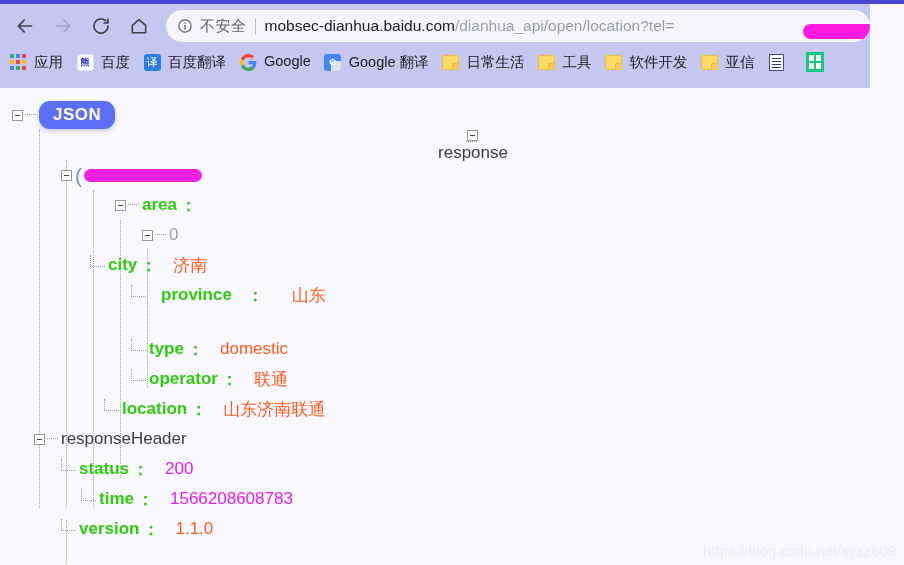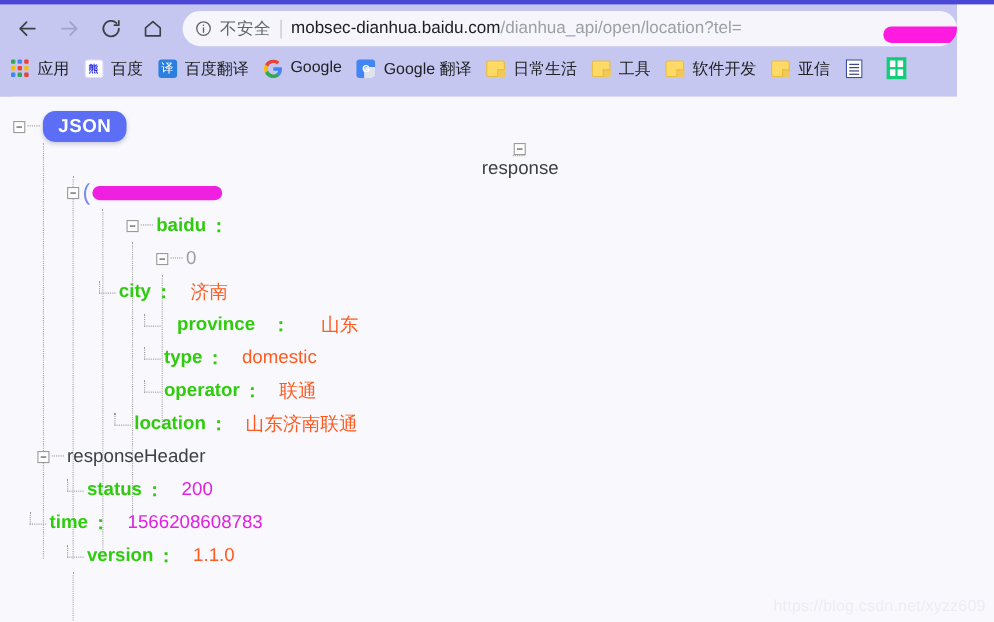--- a/index.html
+++ b/index.html
@@ -523,21 +523,21 @@
   <div class="row" style="padding-left:61px;">
     <span class="toggle"></span>
     <span class="paren">(</span>
     <span class="key-redaction"></span>
   </div>
 
 
   <div class="row" style="padding-left:115px;">
     <span class="toggle"></span>
     <span class="dots"></span>
-    <span class="key">baidu</span>
+    <span class="key">area</span>
     <span class="colon">：</span>
   </div>
 
   <div class="row" style="padding-left:142px;">
     <span class="toggle"></span>
     <span class="dots"></span>
     <span class="idx-name">0</span>
   </div>
 
   <div class="row" style="padding-left:90px;">
@@ -547,21 +547,21 @@
     <span class="val-str">济南</span>
   </div>
 
   <div class="row" style="padding-left:131px;gap:12px;">
     <span class="leaf-elbow"></span>
     <span class="key">province</span>
     <span class="colon">：</span>
     <span class="val-str">山东</span>
   </div>
 
-  <div class="row" style="padding-left:131px;">
+  <div class="row" style="padding-left:131px;margin-top:24px;">
     <span class="leaf-elbow"></span>
     <span class="key">type</span>
     <span class="colon">：</span>
     <span class="val-str">domestic</span>
   </div>
 
   <div class="row" style="padding-left:131px;">
     <span class="leaf-elbow"></span>
     <span class="key">operator</span>
     <span class="colon">：</span>
@@ -581,21 +581,21 @@
     <span class="node-name">responseHeader</span>
   </div>
 
   <div class="row" style="padding-left:61px;">
     <span class="leaf-elbow"></span>
     <span class="key">status</span>
     <span class="colon">：</span>
     <span class="val-num">200</span>
   </div>
 
-  <div class="row" style="padding-left:27px;">
+  <div class="row" style="padding-left:81px;">
     <span class="leaf-elbow"></span>
     <span class="key">time</span>
     <span class="colon">：</span>
     <span class="val-num">1566208608783</span>
   </div>
 
   <div class="row" style="padding-left:61px;">
     <span class="leaf-elbow"></span>
     <span class="key">version</span>
     <span class="colon">：</span>

